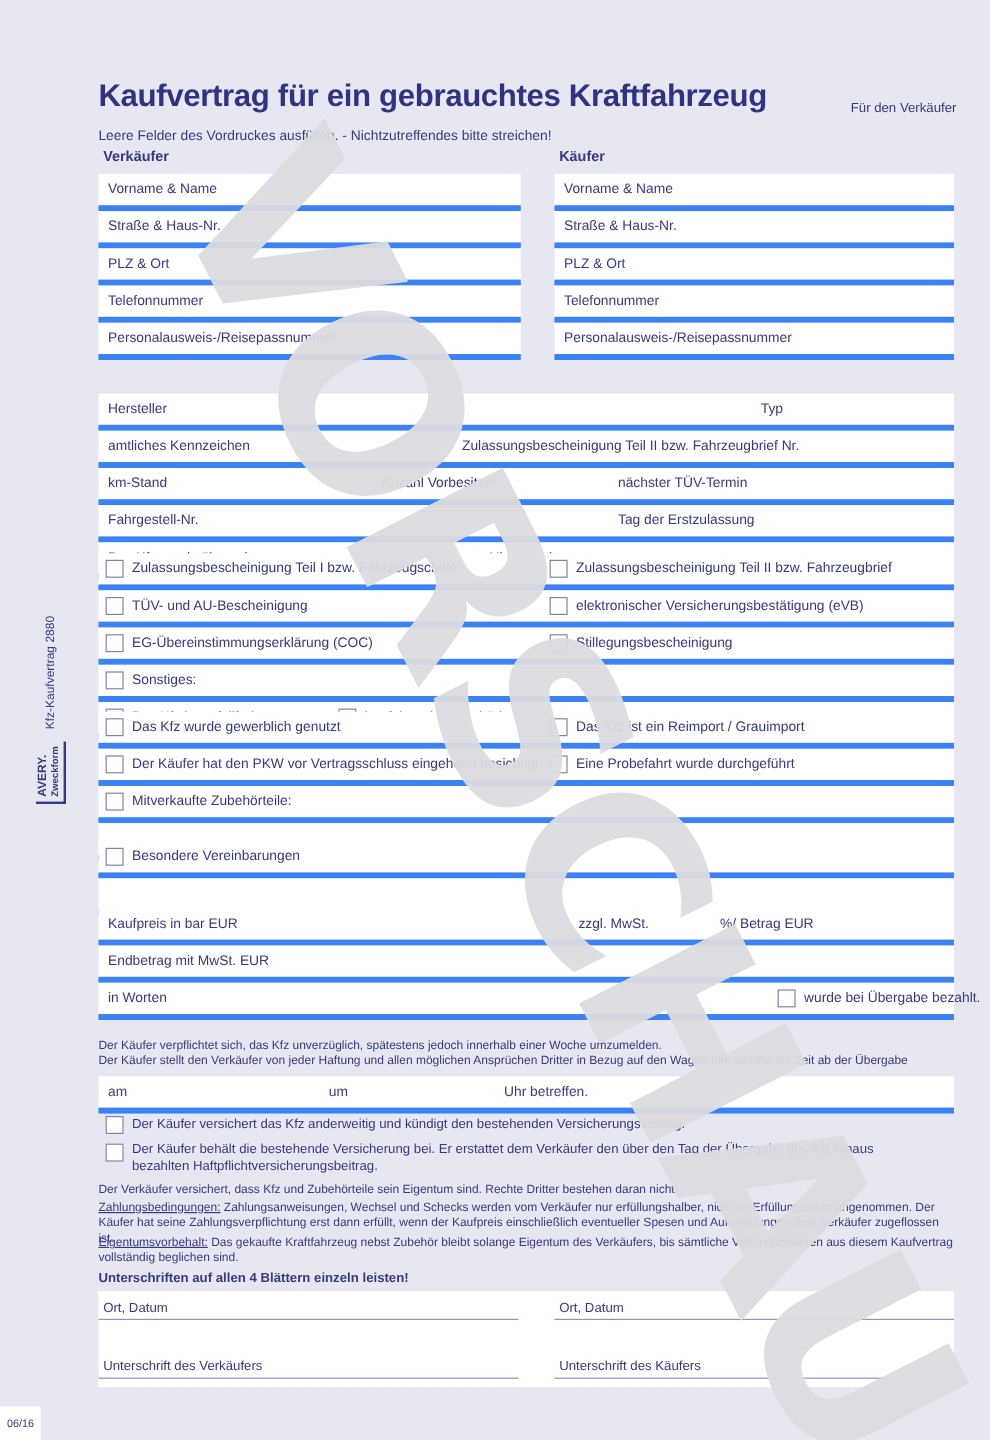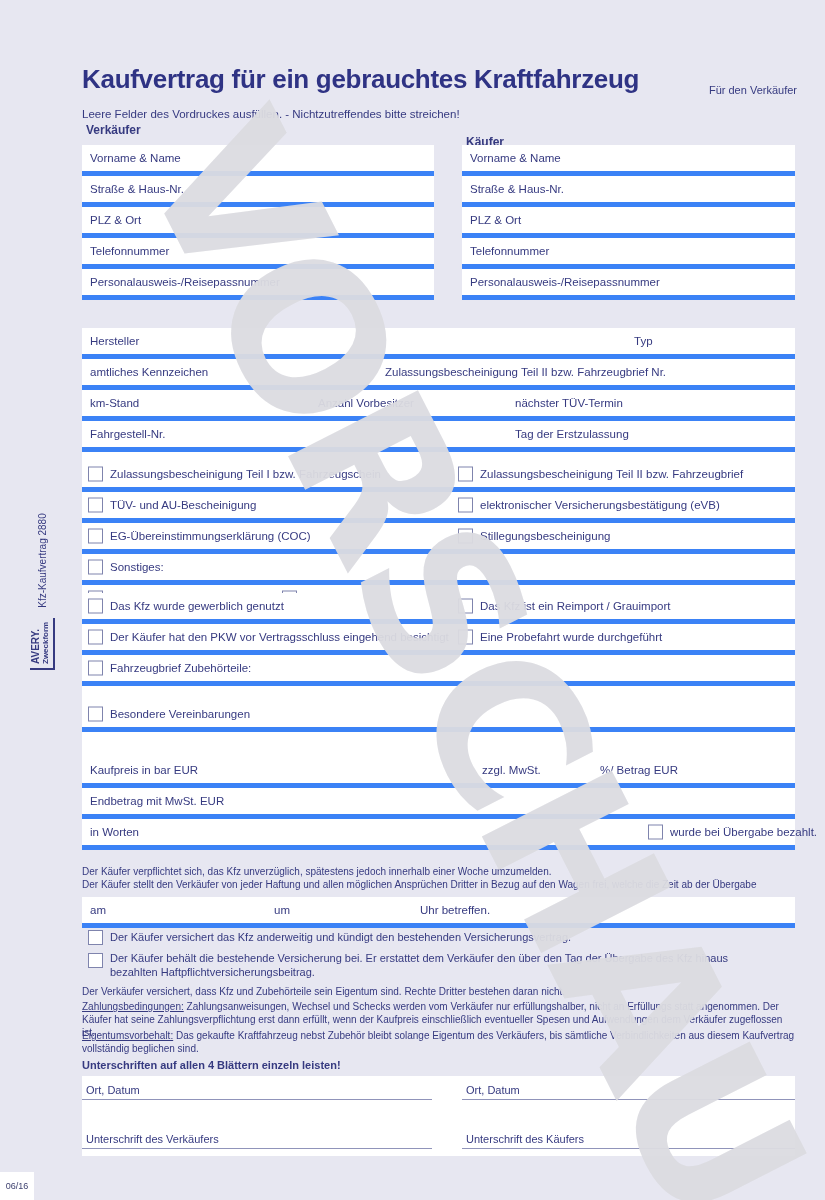--- a/index.html
+++ b/index.html
@@ -50,21 +50,21 @@
 </head>
 <body>
 
 <div class="sheet">
 
   <div class="abs title nowrap" style="left:82px;top:64px;">Kaufvertrag für ein gebrauchtes Kraftfahrzeug</div>
   <div class="abs small nowrap" style="right:28px;top:84px;">Für den Verkäufer</div>
   <div class="abs instruction nowrap" style="left:82px;top:108px;">Leere Felder des Vordruckes ausfüllen. - Nichtzutreffendes bitte streichen!</div>
 
   <div class="abs colhead" style="left:86px;top:123px;">Verkäufer</div>
-  <div class="abs colhead" style="left:466px;top:123px;margin-top:12px;">Käufer</div>
+  <div class="abs colhead" style="left:466px;top:123px;">Käufer</div>
 
   <div class="block" style="left:82px;top:145px;width:352px;">
     <div class="frow">
         <span class="lbl" style="left:8px">Vorname &amp; Name</span>
       </div>
     <div class="frow">
         <span class="lbl" style="left:8px">Straße &amp; Haus-Nr.</span>
       </div>
     <div class="frow">
         <span class="lbl" style="left:8px">PLZ &amp; Ort</span>
@@ -161,21 +161,21 @@
       <span class="lbl" style="left:398px">Das Kfz ist ein Reimport / Grauimport</span>
     </div>
     <div class="frow">
       <span class="cb" style="left:6px"></span>
       <span class="lbl" style="left:28px">Der Käufer hat den PKW vor Vertragsschluss eingehend besichtigt</span>
       <span class="cb" style="left:376px"></span>
       <span class="lbl" style="left:398px">Eine Probefahrt wurde durchgeführt</span>
     </div>
     <div class="frow">
       <span class="cb" style="left:6px"></span>
-      <span class="lbl" style="left:28px">Fahrzeugbrief Zubehörteile:</span>
+      <span class="lbl" style="left:28px">Mitverkaufte Zubehörteile:</span>
     </div>
     <div class="frow"></div>
   </div>
 
   <div class="block" style="left:82px;top:701px;width:713px;">
     <div class="frow">
       <span class="cb" style="left:6px"></span>
       <span class="lbl" style="left:28px">Besondere Vereinbarungen</span>
     </div>
     <div class="frow"></div>

